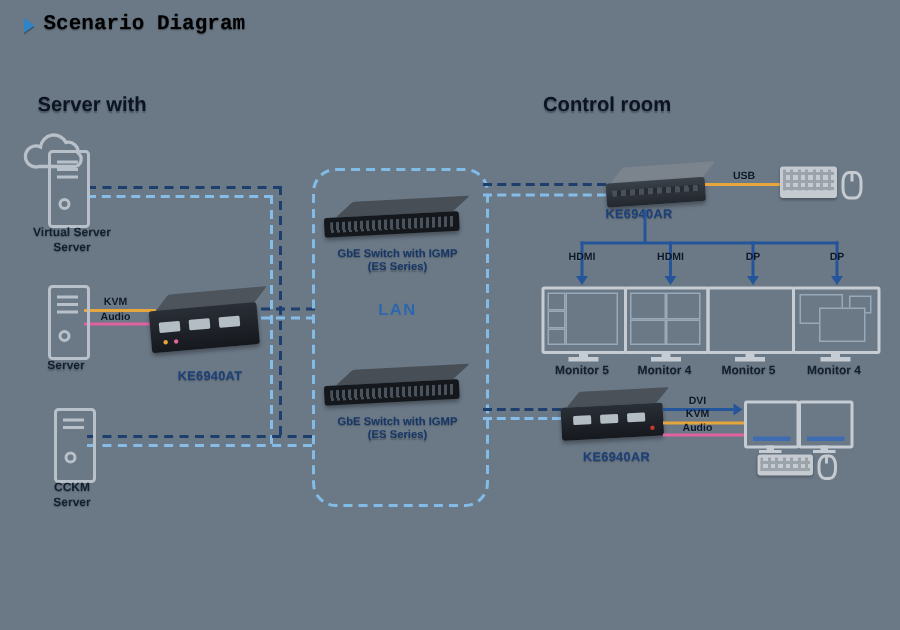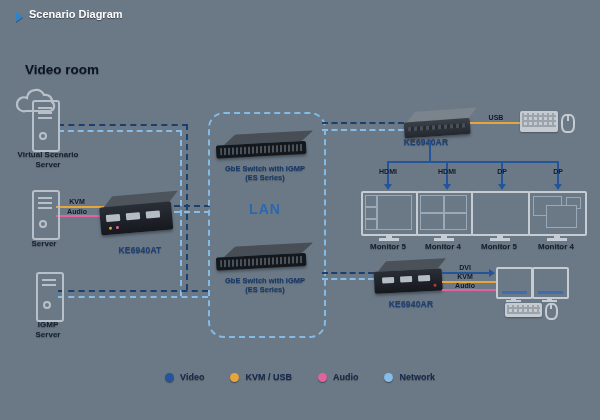--- a/index.html
+++ b/index.html
@@ -1,27 +1,27 @@
 <!DOCTYPE html>
 <html><head>
 <meta charset="utf-8">
 <style>
   html,body{margin:0;padding:0;}
   body{font-family:"Liberation Sans",sans-serif;}
   .canvas{position:relative;width:600px;height:420px;background:#6b7987;overflow:hidden;}
 
   
-  .title{position:absolute;font-size:11px;font-weight:bold;color:#ffffff;text-shadow:0 1px 1px rgba(0,0,0,.45);}
+  .title{position:absolute;font-size:14px;font-weight:bold;color:#000000;text-shadow:0 1px 1px rgba(0,0,0,.45);font-family:Liberation Mono, monospace;}
   .bullet{position:absolute;width:0;height:0;border-left:7px solid #2f84c8;border-top:5px solid transparent;border-bottom:5px solid transparent;filter:drop-shadow(0 1px 0 rgba(0,0,0,.4));}
   .room{position:absolute;font-size:13.5px;font-weight:800;color:#0b1422;text-shadow:0 1px 1px rgba(0,0,0,.3);}
   .model{position:absolute;font-size:8.5px;font-weight:bold;color:#1c4079;text-align:center;letter-spacing:.2px;text-shadow:0 1px 1px rgba(0,0,0,.35);}
   .devlabel{position:absolute;font-size:8px;font-weight:bold;color:#141f2d;text-align:center;line-height:10px;text-shadow:0 1px 1px rgba(0,0,0,.25);}
   .tag{position:absolute;font-size:7px;font-weight:bold;color:#0d1726;text-align:center;text-shadow:0 1px 1px rgba(255,255,255,.08);}
   .swlabel{position:absolute;font-size:7.5px;font-weight:bold;color:#163767;text-align:center;line-height:9px;text-shadow:0 1px 1px rgba(0,0,0,.3);}
-  .lanlabel{position:absolute;font-size:14px;font-weight:bold;color:#2c67ad;text-align:center;letter-spacing:1px;}
+  .lanlabel{position:absolute;font-size:11px;font-weight:bold;color:#2c67ad;text-align:center;letter-spacing:1px;}
 
   
   .hd{position:absolute;height:0;border-top:2px dashed #1d3f6e;}
   .hl{position:absolute;height:0;border-top:2px dashed #85bce8;}
   .vd{position:absolute;width:0;border-left:2px dashed #1d3f6e;}
   .vl{position:absolute;width:0;border-left:2px dashed #85bce8;}
   .sol{position:absolute;height:2px;}
   .vsol{position:absolute;width:2px;}
   .c-video{background:#24549a;} .c-kvm{background:#e6a63c;} .c-audio{background:#e0639f;}
   .arr-d{position:absolute;width:0;height:0;border-left:4px solid transparent;border-right:4px solid transparent;border-top:6px solid #24549a;}
@@ -62,21 +62,22 @@
   .ltext{font-size:9px;font-weight:bold;color:#15294a;text-shadow:0 1px 1px rgba(0,0,0,.3);}
 </style>
 </head>
 <body>
 
 <div class="canvas">
 
   <div class="bullet" style="left:16px;top:12px;"></div>
   <div class="title" style="left:29px;top:8px;">Scenario Diagram</div>
 
-  <div class="room" style="left:25px;top:62px;">Video room</div>
+  <div class="room" style="left:25px;top:62px;">Server with</div>
+  <div class="room" style="left:362px;top:62px;">Control room</div>
 
   <div class="hd" style="left:58px;top:124px;width:130px;"></div>
   <div class="hl" style="left:58px;top:130px;width:124px;"></div>
   <div class="vd" style="left:186px;top:124px;height:166px;"></div>
   <div class="vl" style="left:180px;top:130px;height:166px;"></div>
   <div class="hd" style="left:58px;top:290px;width:150px;"></div>
   <div class="hl" style="left:58px;top:296px;width:150px;"></div>
   <div class="hd" style="left:174px;top:205px;width:36px;"></div>
   <div class="hl" style="left:174px;top:211px;width:36px;"></div>
 
@@ -88,21 +89,21 @@
   <svg style="position:absolute;left:12px;top:84px;" width="48" height="32" viewBox="0 0 48 32">
     <path d="M14 27 a7 7 0 1 1 1-13 a9 9 0 0 1 17-3 a6.5 6.5 0 0 1 8 7 a5 5 0 0 1 -2 9 z" fill="none" stroke="#b8c1ca" stroke-width="2.2"></path>
   </svg>
   <div class="tower" style="left:32px;top:100px;width:24px;height:48px;">
     <div class="tslot" style="top:5px;width:14px;"></div>
     <div class="tslot" style="top:10px;width:14px;"></div>
     <div class="tslot" style="top:15px;width:14px;"></div>
     <div class="tbtn" style="left:5px;top:30px;"></div>
   </div>
   <div class="devlabel" style="left:4px;top:150px;width:88px;">
-    <div>Virtual Scenario</div>
+    <div>Virtual Server</div>
     <div>Server</div>
   </div>
 
   <div class="tower" style="left:32px;top:190px;width:24px;height:46px;">
     <div class="tslot" style="top:5px;width:14px;"></div>
     <div class="tslot" style="top:10px;width:14px;"></div>
     <div class="tslot" style="top:15px;width:14px;"></div>
     <div class="tbtn" style="left:5px;top:28px;"></div>
   </div>
   <div class="devlabel" style="left:10px;top:239px;width:68px;">Server</div>
@@ -118,21 +119,21 @@
     </div>
   </div>
   <div class="model" style="left:98px;top:245px;width:84px;">KE6940AT</div>
 
   <div class="tower" style="left:36px;top:272px;width:24px;height:46px;">
     <div class="tslot" style="top:5px;width:14px;"></div>
     <div class="tslot" style="top:10px;width:14px;"></div>
     <div class="tbtn" style="left:5px;top:27px;"></div>
   </div>
   <div class="devlabel" style="left:8px;top:320px;width:80px;">
-    <div>IGMP</div>
+    <div>CCKM</div>
     <div>Server</div>
   </div>
 
   <div class="lanbox" style="left:208px;top:112px;width:114px;height:222px;"></div>
 
   <div class="dev" style="left:216px;top:130px;width:96px;height:32px;transform:rotate(-3deg);">
     <div class="topf" style="left:8px;top:3px;width:78px;height:10px;background:#474e56;transform:skewX(-50deg);"></div>
     <div class="frontf" style="left:0;top:13px;width:90px;height:13px;background:#14171c;">
       <div class="vents" style="left:4px;top:3px;width:82px;height:7px;background:repeating-linear-gradient(90deg,#4a525b 0 2px,#14171c 2px 4px);"></div>
     </div>
@@ -253,32 +254,14 @@
     <div class="post" style="left:13px;top:28px;width:5px;height:3px;"></div>
     <div class="post" style="left:8px;top:31px;width:15px;height:2px;"></div>
   </div>
   <div class="kb" style="left:505px;top:303px;width:37px;height:14px;">
     <div class="keys" style="left:2px;top:2px;right:2px;bottom:3px;"></div>
   </div>
   <div class="mouse" style="left:545px;top:303px;width:9px;height:13px;">
     <div class="mline" style="left:3px;top:-1px;width:2px;height:5px;"></div>
   </div>
 
-  <div class="legend" style="top:372px;">
-    <div class="litem">
-      <div class="swatch" style="background-color: rgb(36, 84, 154);"></div>
-      <div class="ltext">Video</div>
-    </div>
-    <div class="litem">
-      <div class="swatch" style="background-color: rgb(230, 166, 60);"></div>
-      <div class="ltext">KVM / USB</div>
-    </div>
-    <div class="litem">
-      <div class="swatch" style="background-color: rgb(224, 99, 159);"></div>
-      <div class="ltext">Audio</div>
-    </div>
-    <div class="litem">
-      <div class="swatch" style="background-color: rgb(133, 188, 232);"></div>
-      <div class="ltext">Network</div>
-    </div>
-  </div>
 
 </div>
 
 </body></html>

